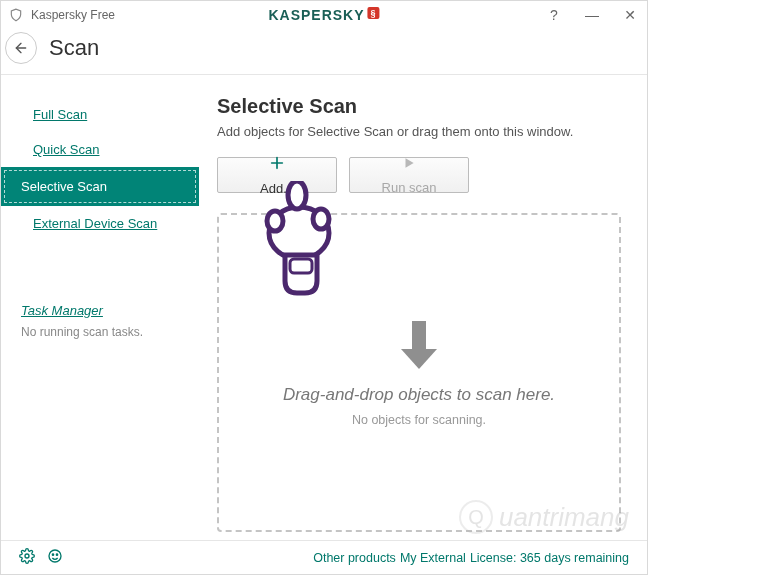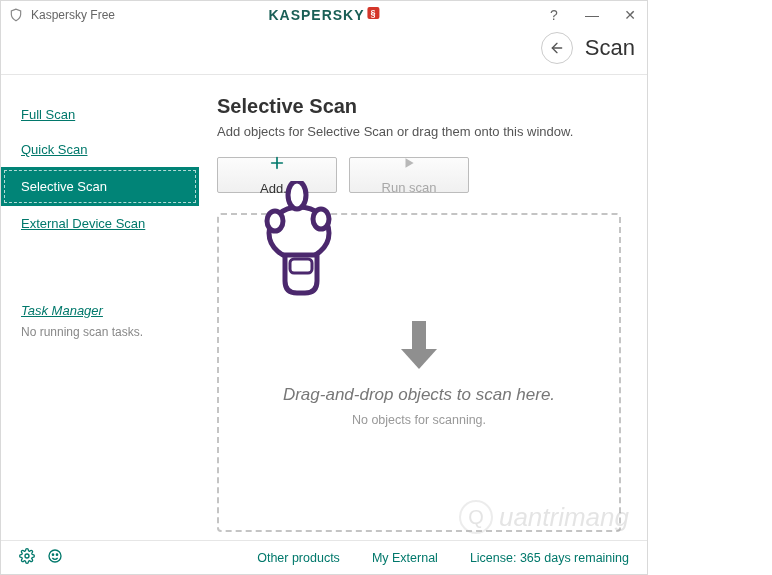--- a/index.html
+++ b/index.html
@@ -9,31 +9,31 @@
   
   .titlebar { height: 28px; display: flex; align-items: center; padding: 0 8px; }
   .titlebar .app-icon { width: 14px; height: 14px; margin-right: 8px; display: flex; align-items: center; justify-content: center; }
   .titlebar .app-name { font-size: 12px; color: #666; }
   .titlebar .brand { flex: 0 0 auto; margin: 0 auto; font-weight: 700; letter-spacing: 1px; font-size: 14px; color: #1a5f56; position: absolute; left: 50%; transform: translateX(-50%); top: 6px; }
   .titlebar .brand .suffix { background: #d4362a; color: #fff; font-size: 9px; padding: 1px 3px; margin-left: 3px; position: relative; top: -4px; border-radius: 2px; }
   .titlebar .win-controls { margin-left: auto; display: flex; gap: 20px; align-items: center; color: #666; }
   .titlebar .win-controls span { cursor: pointer; font-size: 14px; width: 18px; text-align: center; }
 
   
-  .header { height: 46px; display: flex; align-items: center; padding: 0 12px 8px 4px; border-bottom: 1px solid #e6e6e6; justify-content: flex-end; }
+  .header { height: 46px; display: flex; align-items: center; padding: 0 12px 8px 4px; border-bottom: 1px solid #e6e6e6; }
   .back-btn { width: 32px; height: 32px; border-radius: 50%; border: 1px solid #ccc; display: flex; align-items: center; justify-content: center; margin-right: 12px; cursor: pointer; background: #fff; }
   .page-title { font-size: 22px; font-weight: 400; color: #333; }
 
   
   .body { flex: 1; display: flex; }
 
   
   .sidebar { width: 198px; padding: 22px 0 12px 0; display: flex; flex-direction: column; border-right: none; }
   .sidebar .nav { display: flex; flex-direction: column; }
-  .sidebar .nav a { display: block; padding: 10px 20px; color: #01786b; font-size: 13px; text-decoration: underline; cursor: pointer; }
+  .sidebar .nav a { display: block; padding: 10px 32px; color: #01786b; font-size: 13px; text-decoration: underline; cursor: pointer; }
   .sidebar .nav a.active { background: #018477; color: #fff; text-decoration: none; outline: 1px dashed rgba(255,255,255,0.7); outline-offset: -4px; padding: 12px 20px; }
   .sidebar .secondary { margin-top: 60px; padding: 0 20px; }
   .sidebar .secondary a { color: #01786b; font-size: 13px; text-decoration: underline; cursor: pointer; font-style: italic; }
   .sidebar .secondary .sub { color: #888; font-size: 12px; margin-top: 6px; }
   .sidebar .bottom { margin-top: auto; padding: 0 20px 14px 20px; }
   .sidebar .bottom a { color: #01786b; font-size: 13px; text-decoration: underline; cursor: pointer; display: inline-flex; align-items: center; gap: 4px; }
 
   
   .main { flex: 1; padding: 20px 26px 8px 18px; display: flex; flex-direction: column; }
   .main h2 { font-size: 20px; font-weight: 600; color: #333; margin-bottom: 6px; }
@@ -43,21 +43,21 @@
   .btn.disabled { color: #a8a8a8; cursor: default; }
   .btn .iconbox { display: inline-flex; }
 
   .dropzone { flex: 1; border: 2px dashed #c4c4c4; border-radius: 4px; display: flex; flex-direction: column; align-items: center; justify-content: center; color: #888; position: relative; min-height: 280px; }
   .dropzone .dz-title { font-size: 17px; color: #777; margin-top: 14px; font-style: italic; }
   .dropzone .dz-sub { font-size: 12.5px; color: #999; margin-top: 8px; }
 
   
   .footer { height: 34px; border-top: 1px solid #e6e6e6; display: flex; align-items: center; padding: 0 18px; font-size: 12.5px; }
   .footer .ico { color: #01786b; margin-right: 12px; cursor: pointer; }
-  .footer .links { margin-left: auto; display: flex; gap: 32px; text-align: center; }
+  .footer .links { margin-left: auto; display: flex; gap: 4px; text-align: center; }
   .footer .links a { color: #01786b; text-decoration: none; cursor: pointer; }
 
   
   .cursor-hand { position: absolute; left: 256px; top: 180px; pointer-events: none; }
 
   
   .watermark { position: absolute; right: 18px; bottom: 40px; opacity: 0.22; font-size: 26px; color: #888; font-style: italic; display: flex; align-items: center; gap: 6px; pointer-events: none; }
   .watermark .wm-circle { width: 34px; height: 34px; border: 2px solid #aaa; border-radius: 50%; display: flex; align-items: center; justify-content: center; font-style: normal; font-size: 20px; }
 </style>
 </head>

